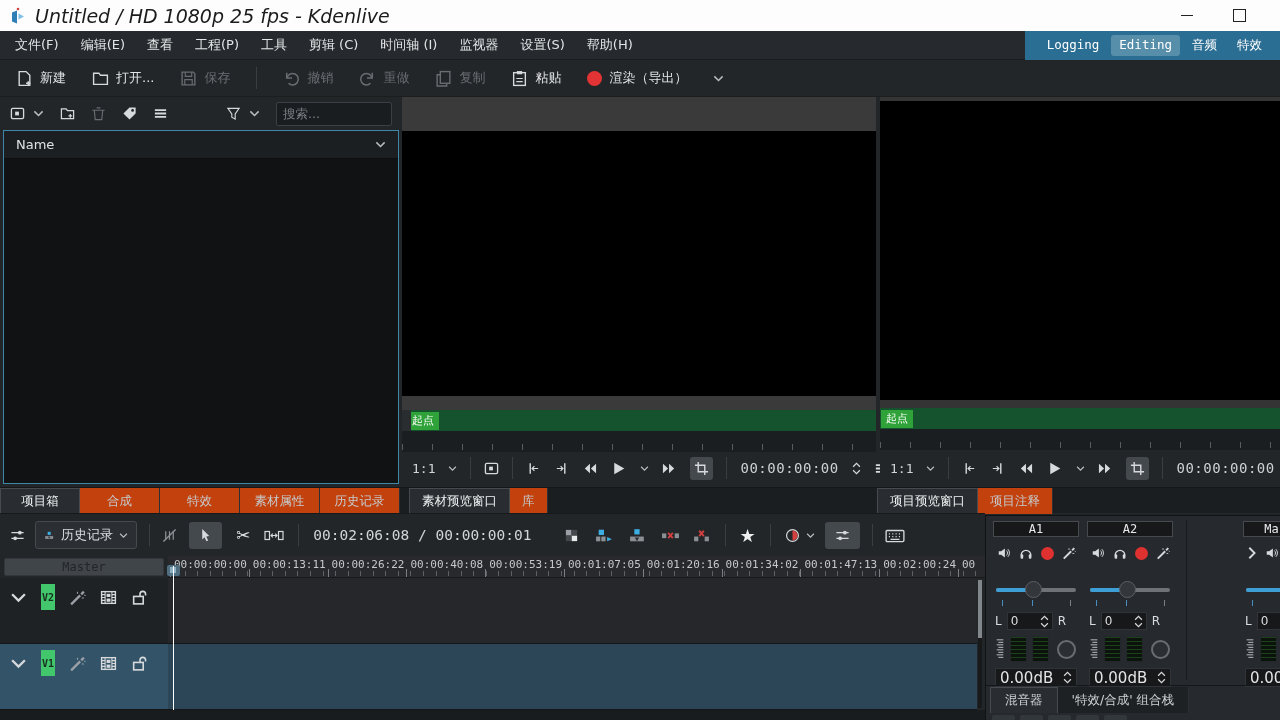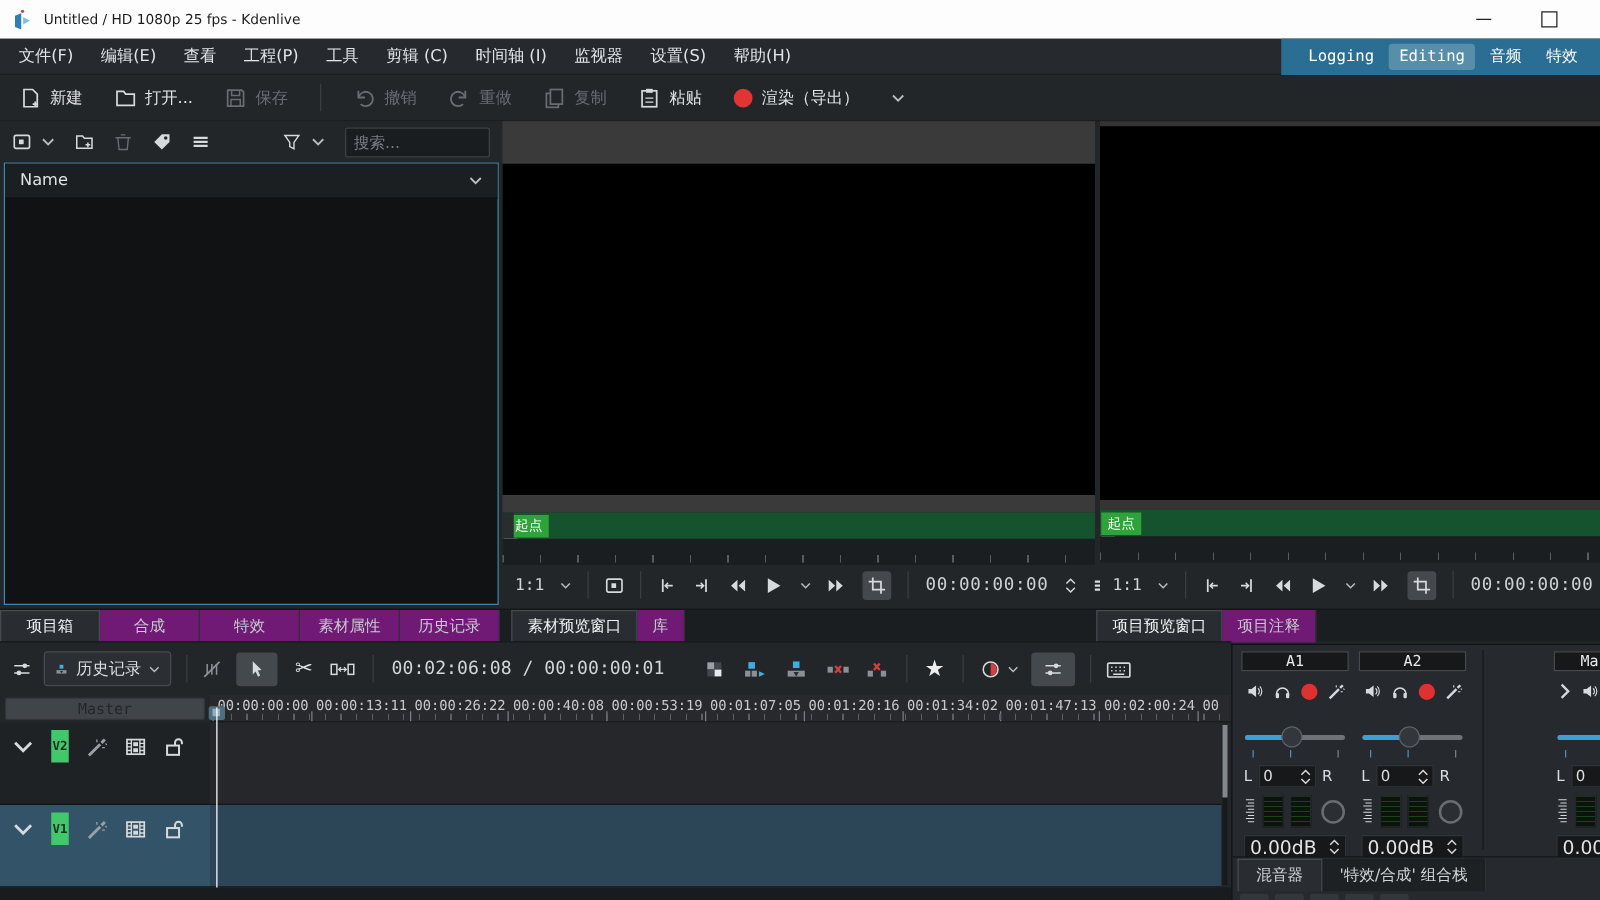--- a/index.html
+++ b/index.html
@@ -9,21 +9,21 @@
   .abs { position:absolute; }
   .mono { font-family:"DejaVu Sans Mono","Liberation Mono",monospace; }
   .ic { width:15px; height:15px; display:inline-block; color:#d7dadc; flex:none; }
   .ic.sm { width:11px; height:11px; }
   .ic.xs { width:9px; height:9px; }
   .dim { color:#686d71 !important; }
   .vsep { width:1px; height:22px; background:#3a3e42; flex:none; }
 
   
   #titlebar { left:0; top:0; width:1280px; height:31px; background:#fdfdfd; color:#1b1b1b; display:flex; align-items:center; }
-  #titlebar .title { margin-left:8px; font-size:11px; }
+  #titlebar .title { margin-left:8px; font-size:19px;font-style:italic; }
   .winbtn { position:absolute; top:0; width:46px; height:31px; display:flex; align-items:center; justify-content:center; color:#222; }
   #btn-min { right:70px; } #btn-max { right:18px; }
   #btn-min::after { content:""; width:12px; height:1.5px; background:#222; }
   #btn-max::after { content:""; width:11px; height:11px; border:1.5px solid #222; }
 
   
   #menubar { left:0; top:31px; width:1280px; height:29px; background:#26292d; display:flex; align-items:center; border-bottom:1px solid #1a1c1e; }
   #menus { display:flex; height:100%; align-items:flex-end; padding-left:4px; }
   .menu-item { padding:0 11px; color:#e2e4e6; height:100%; display:flex; align-items:center; }
   #workspace { position:absolute; right:0; top:0; height:29px; background:#2b6e93; display:flex; align-items:center; padding:0 10px 0 14px; gap:4px; }
@@ -72,21 +72,21 @@
   .spin .ic { width:9px; height:6px; }
   .meterbox { display:flex; gap:2px; margin-left:2px; position:relative; top:-2px; }
   .meterbar { width:9px; height:22px; background:#101a10; border:1px solid #262a26;
       background-image:repeating-linear-gradient(180deg,#1d3a1d 0 1px,transparent 1px 4px); }
   .meterscale { position:absolute; right:-2px; top:22px; font-size:7px; color:#9aa0a5; white-space:nowrap; }
 
   
   #tabbar { left:0; top:487px; width:1280px; height:26px; background:#1b1e21; border-top:1px solid #141618; }
   .tabgroup { position:absolute; top:0; height:26px; display:flex; }
   #tabs-left { left:0; } #tabs-mon { left:409px; } #tabs-right { left:877px; }
-  .tab { height:26px; display:flex; align-items:center; justify-content:center; padding:0 12px; color:#c6cacd; background:#701a75; border-right:1px solid #2c3034; font-size:12.5px; }
+  .tab { height:26px; display:flex; align-items:center; justify-content:center; padding:0 12px; color:#c6cacd; background:#c2410c; border-right:1px solid #2c3034; font-size:12.5px; }
   #tabs-left .tab { width:80px; padding:0; }
   .tab.active { background:#292d31; border:1px solid #474b50; border-bottom:none; color:#f0f2f3; }
 
   
   #tltoolbar { left:0; top:513px; width:985px; height:43px; background:#232629; border-top:1px solid #17191b; display:flex; align-items:center; }
   #mode-dd { display:flex; align-items:center; gap:6px; background:#2b2f33; border:1px solid #464a4f; border-radius:3px; height:28px; padding:0 8px; margin-left:10px; }
   .tl-tc { color:#d3d6d8; font-size:14.5px; }
 
   
   #timeline { left:0; top:556px; width:985px; height:164px; background:#232629; }

